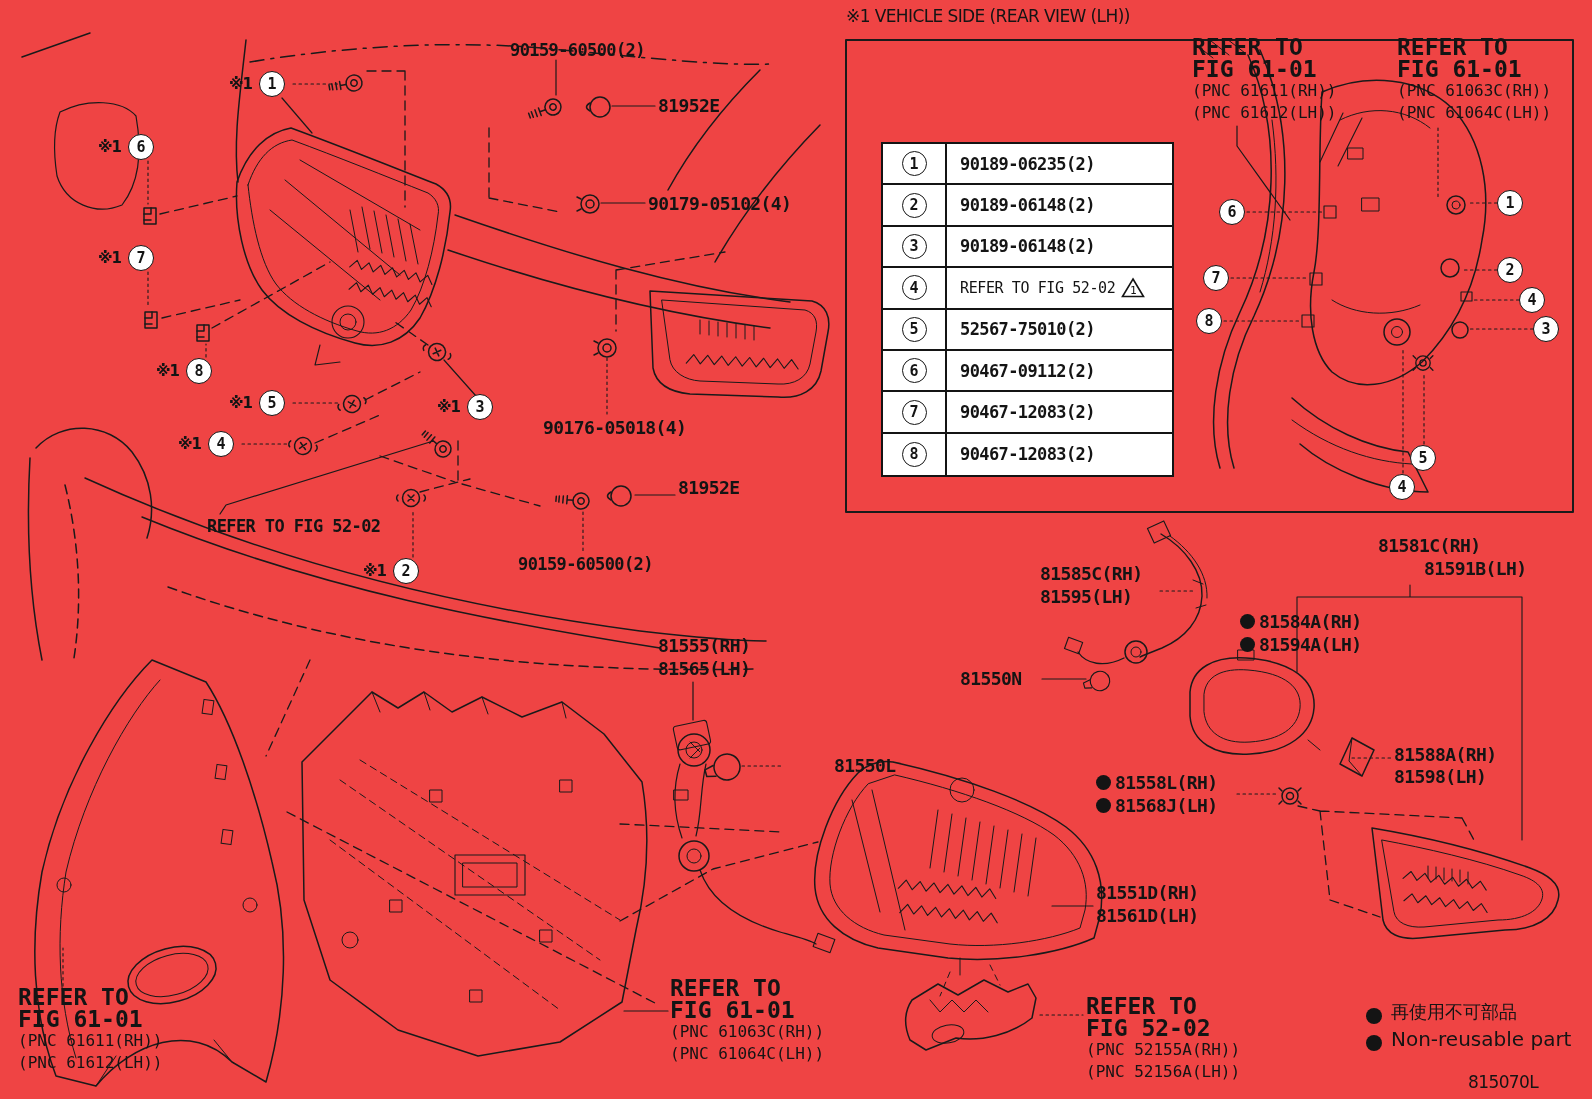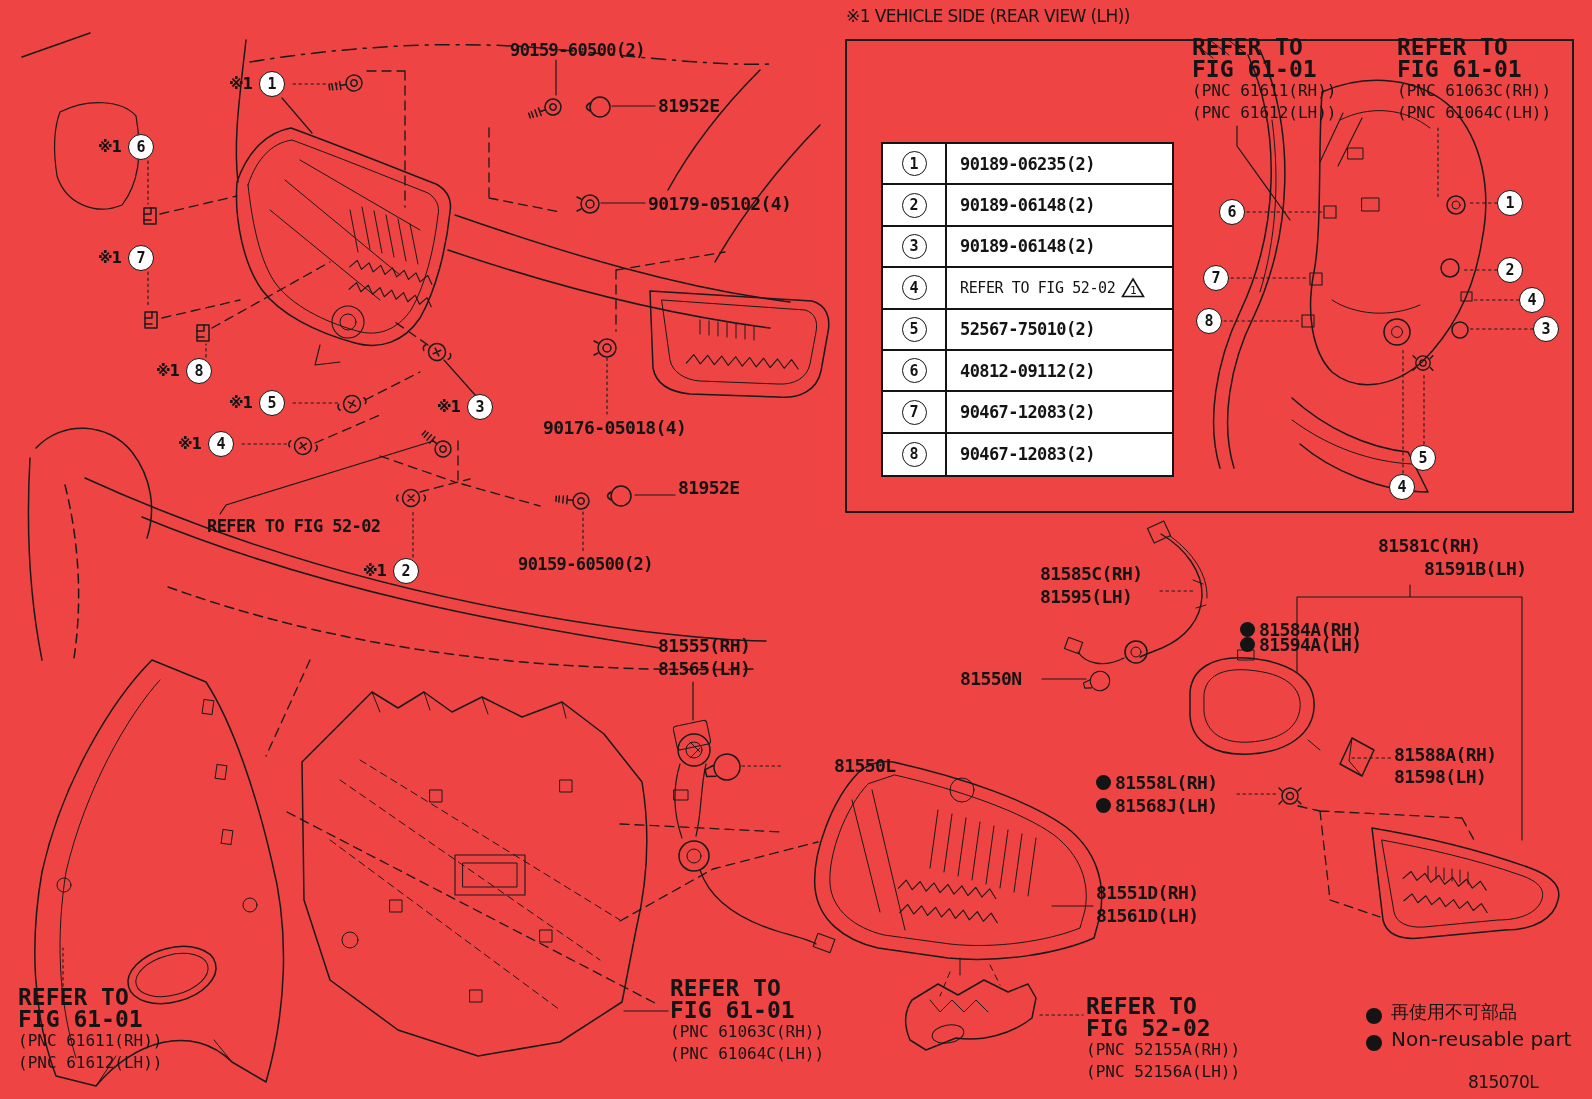--- a/index.html
+++ b/index.html
@@ -368,21 +368,21 @@
   <div class="prow">
         <div class="pnum">
           <span>5</span>
         </div>
         <div class="ppart">52567-75010(2)</div>
       </div>
   <div class="prow">
         <div class="pnum">
           <span>6</span>
         </div>
-        <div class="ppart">40812-09112(2)</div>
+        <div class="ppart">90467-09112(2)</div>
       </div>
   <div class="prow">
         <div class="pnum">
           <span>7</span>
         </div>
         <div class="ppart">90467-12083(2)</div>
       </div>
   <div class="prow">
         <div class="pnum">
           <span>8</span>
@@ -412,21 +412,21 @@
 <div class="pl" style="left:678px;top:477px;">81952E</div>
 <div class="pl sm" style="left:518px;top:554px;">90159-60500(2)</div>
 <div class="pl" style="left:658px;top:635px;">81555(RH)</div>
 <div class="pl" style="left:658px;top:658px;">81565(LH)</div>
 <div class="pl" style="left:786px;top:755px;margin-left:48px;">81550L</div>
 <div class="pl" style="left:1040px;top:563px;">81585C(RH)</div>
 <div class="pl" style="left:1040px;top:586px;">81595(LH)</div>
 <div class="pl" style="left:960px;top:668px;">81550N</div>
 <div class="pl" style="left:1378px;top:535px;">81581C(RH)</div>
 <div class="pl" style="left:1424px;top:558px;">81591B(LH)</div>
-<div class="pl dotl" style="left:1240px;top:611px;margin-top:8px;">
+<div class="pl dotl" style="left:1240px;top:611px;">
       <span class="dot"></span>
       <span>81584A(RH)</span>
     </div>
 <div class="pl dotl" style="left:1240px;top:634px;">
       <span class="dot"></span>
       <span>81594A(LH)</span>
     </div>
 <div class="pl" style="left:1394px;top:744px;">81588A(RH)</div>
 <div class="pl" style="left:1394px;top:766px;">81598(LH)</div>
 <div class="pl dotl" style="left:1096px;top:772px;">

